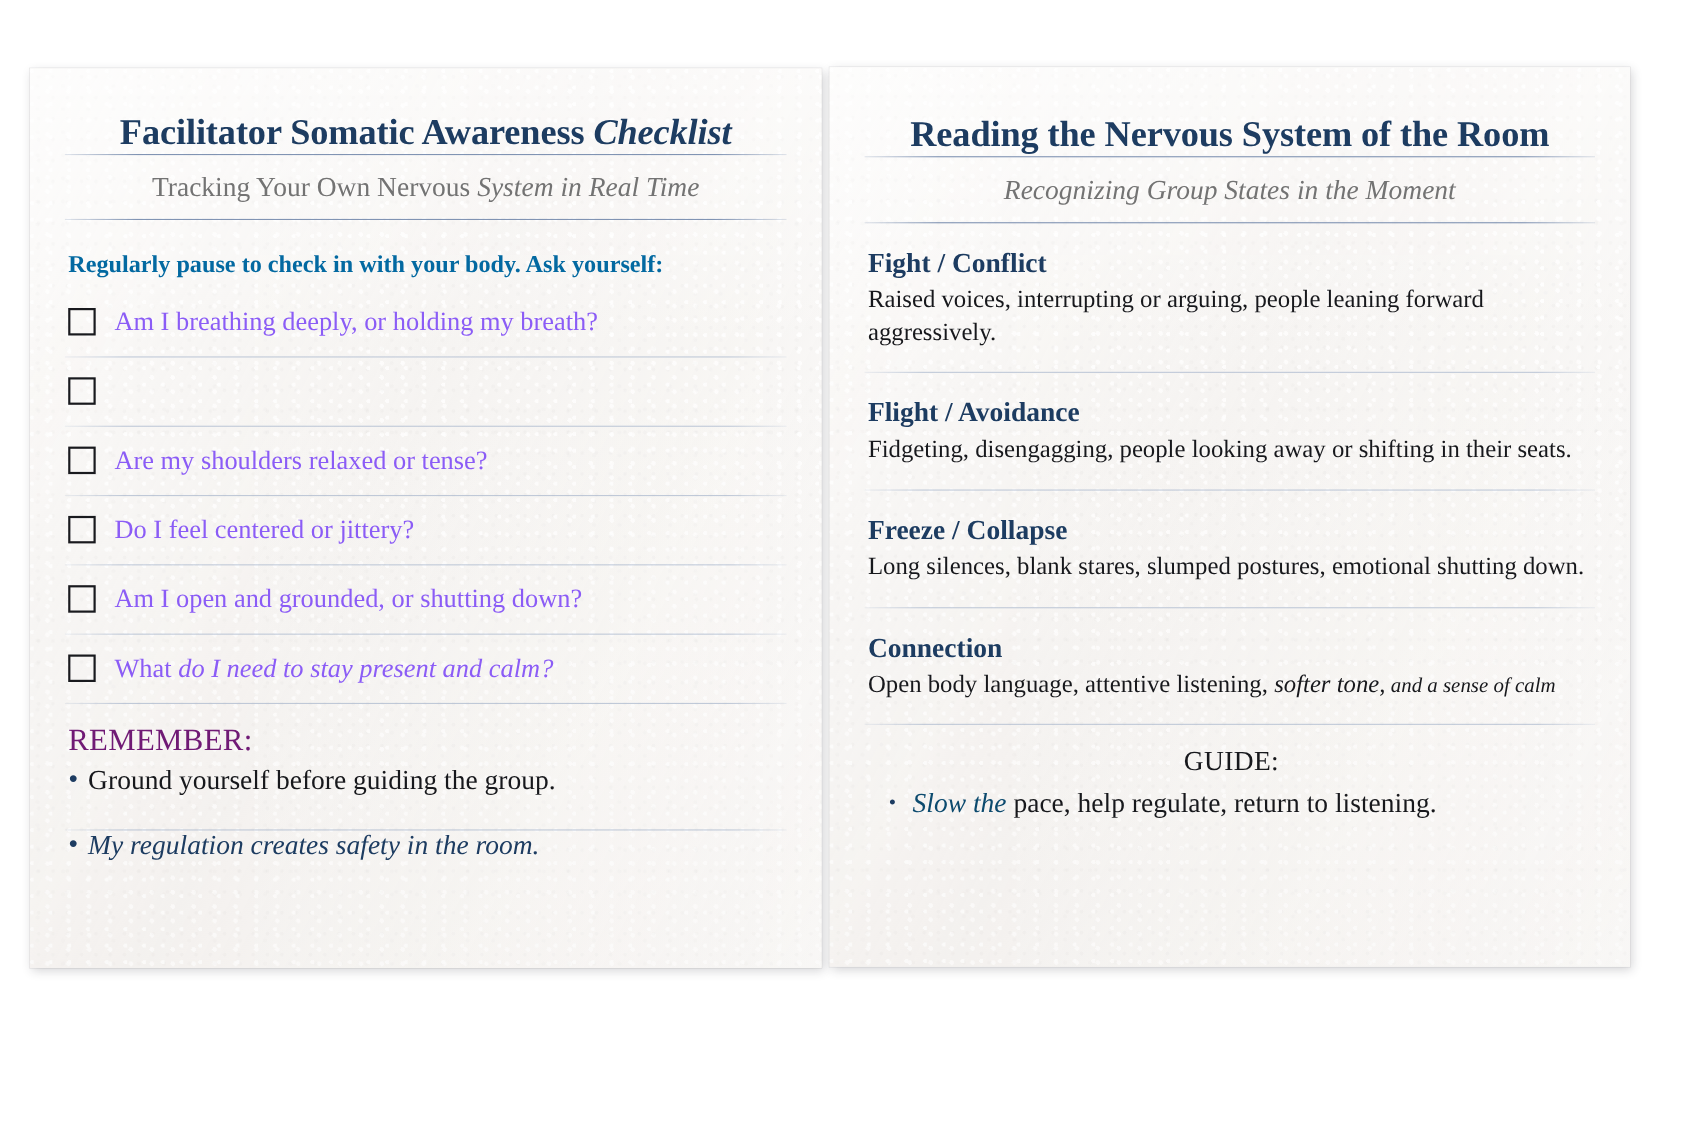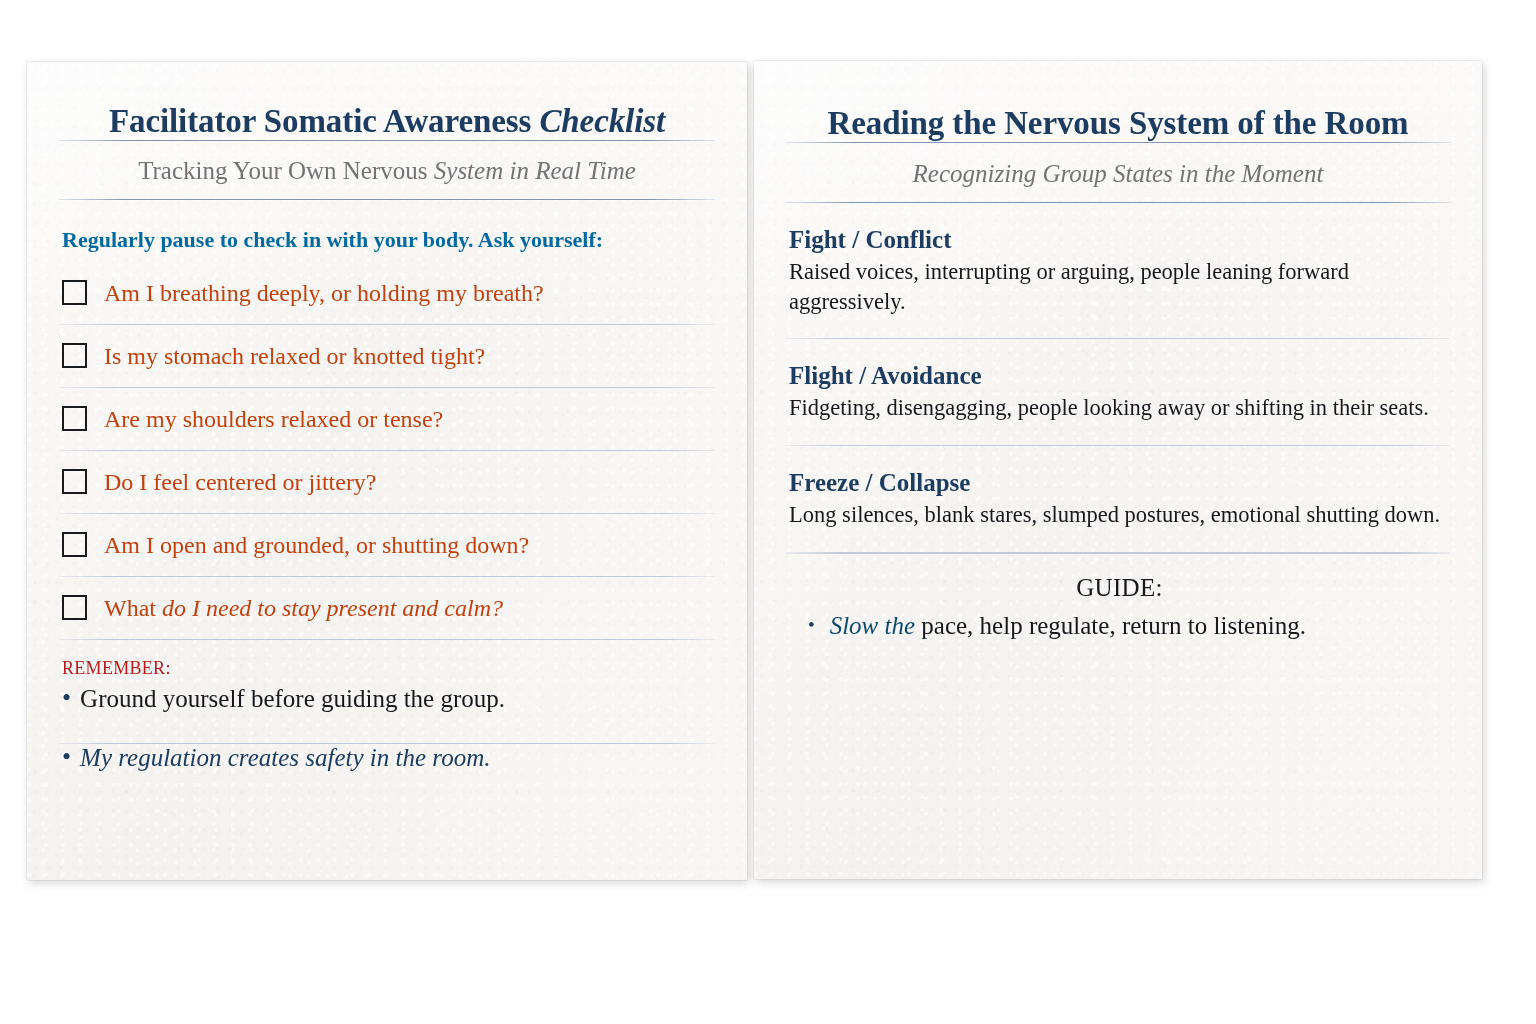--- a/index.html
+++ b/index.html
@@ -120,30 +120,30 @@
     padding-left: 3px;
   }
   .checkbox {
     flex: 0 0 auto;
     width: 25px;
     height: 25px;
     border: 2.2px solid #191a1e;
     background: transparent;
   }
   .check-label {
-    color: #c2410c;
+    color: #8b5cf6;
     font-size: 24px;
     white-space: nowrap;
     line-height: 1.1;
   }
   .check-label i { font-style: italic; }
 
   .section-head {
-    color: #b91c1c;
-    font-size: 18px;
+    color: #701a75;
+    font-size: 28px;
     letter-spacing: 0.3px;
     padding-top: 18px;
     padding-bottom: 6px;
     padding-left: 3px;
   }
 
   .bullet-row {
     display: flex;
     align-items: baseline;
     gap: 9px;
@@ -224,21 +224,20 @@
       <div class="lead-text">Regularly pause to check in with your body. Ask yourself:</div>
 
       <div class="check-row">
         <div class="checkbox"></div>
         <div class="check-label">Am I breathing deeply, or holding my breath?</div>
       </div>
       <hr class="rule thin">
 
       <div class="check-row">
         <div class="checkbox"></div>
-        <div class="check-label">Is my stomach relaxed or knotted tight?</div>
       </div>
       <hr class="rule thin">
 
       <div class="check-row">
         <div class="checkbox"></div>
         <div class="check-label">Are my shoulders relaxed or tense?</div>
       </div>
       <hr class="rule thin">
 
       <div class="check-row">
@@ -297,20 +296,24 @@
         <div class="state-desc wide">Fidgeting, disengagging, people looking away or shifting in their seats.</div>
       </div>
       <hr class="rule thin">
 
       <div class="state-block">
         <div class="state-title">Freeze / Collapse</div>
         <div class="state-desc wide">Long silences, blank stares, slumped postures, emotional shutting down.</div>
       </div>
       <hr class="rule thin">
 
+      <div class="state-block">
+        <div class="state-title">Connection</div>
+        <div class="state-desc wide"><span>Open body language, attentive listening, </span><span class="nv-i">softer tone,</span><span class="sm-i"> and a sense of calm</span></div>
+      </div>
       <hr class="rule thin">
 
       <div class="guide-head">GUIDE:</div>
 
       <div class="bullet-row indented">
         <span class="dot small">•</span>
         <span class="bullet-text"><span class="nv-i">Slow the</span><span> pace, help regulate, return to listening.</span></span>
       </div>
 
     </div>

